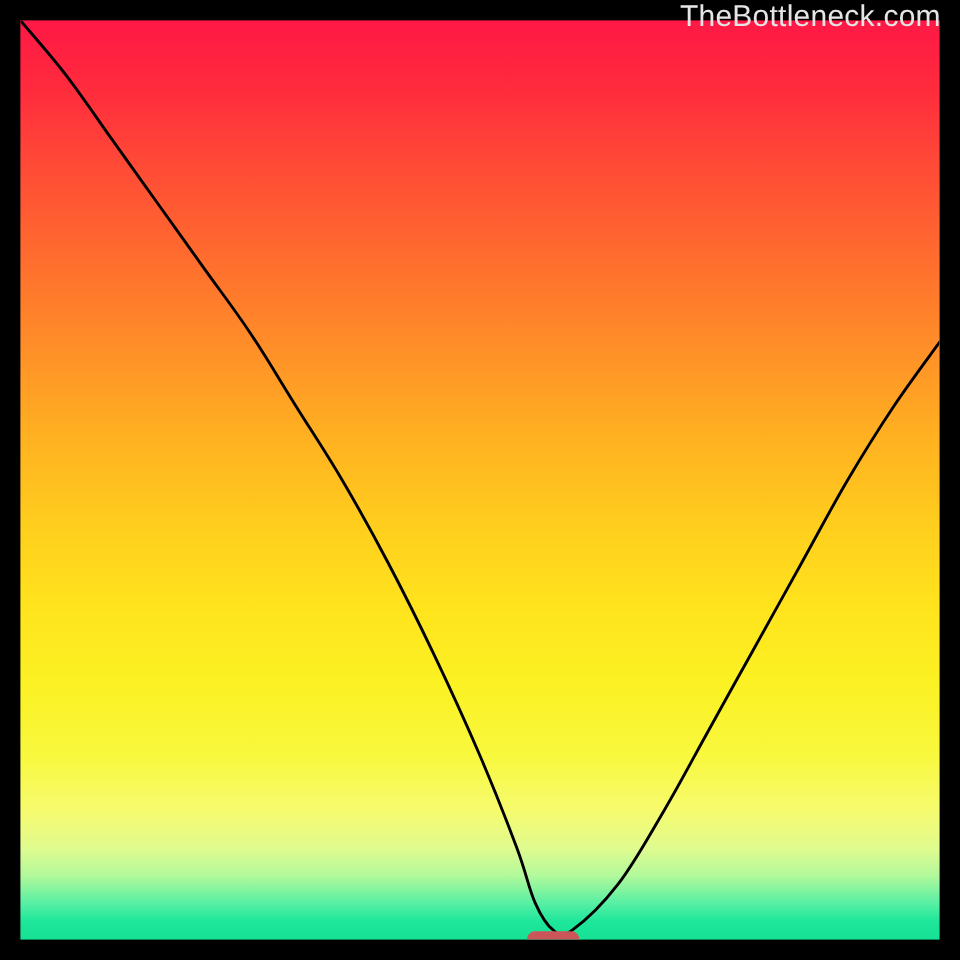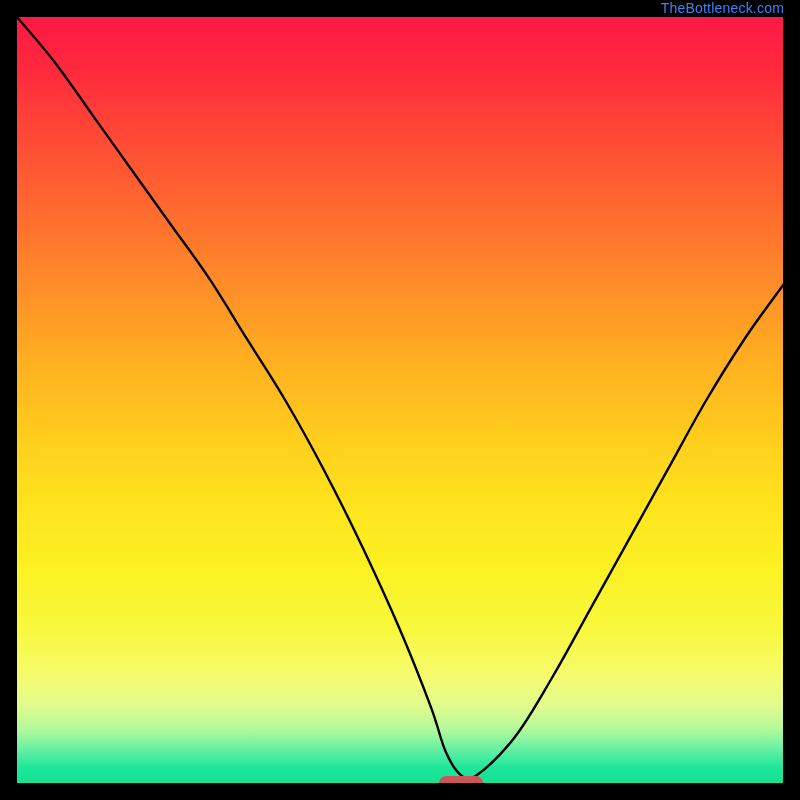--- a/index.html
+++ b/index.html
@@ -56,22 +56,22 @@
     width: 44px;
     height: 14px;
     background: #cb5659;
     border-radius: 7px;
     transform: translate(-50%, -50%);
   }
   .watermark {
     position: absolute;
     top: 0px;
     right: 16px;
-    color: #3b82f6;
-    font-size: 14px;
+    color: #e5e5e5;
+    font-size: 25px;
     font-weight: 400;
     letter-spacing: 0.2px;
     font-family: Arial, Helvetica, sans-serif;
   }
 </style>
 </head>
 <body>
 
 <div class="frame">
   <div class="plot">

